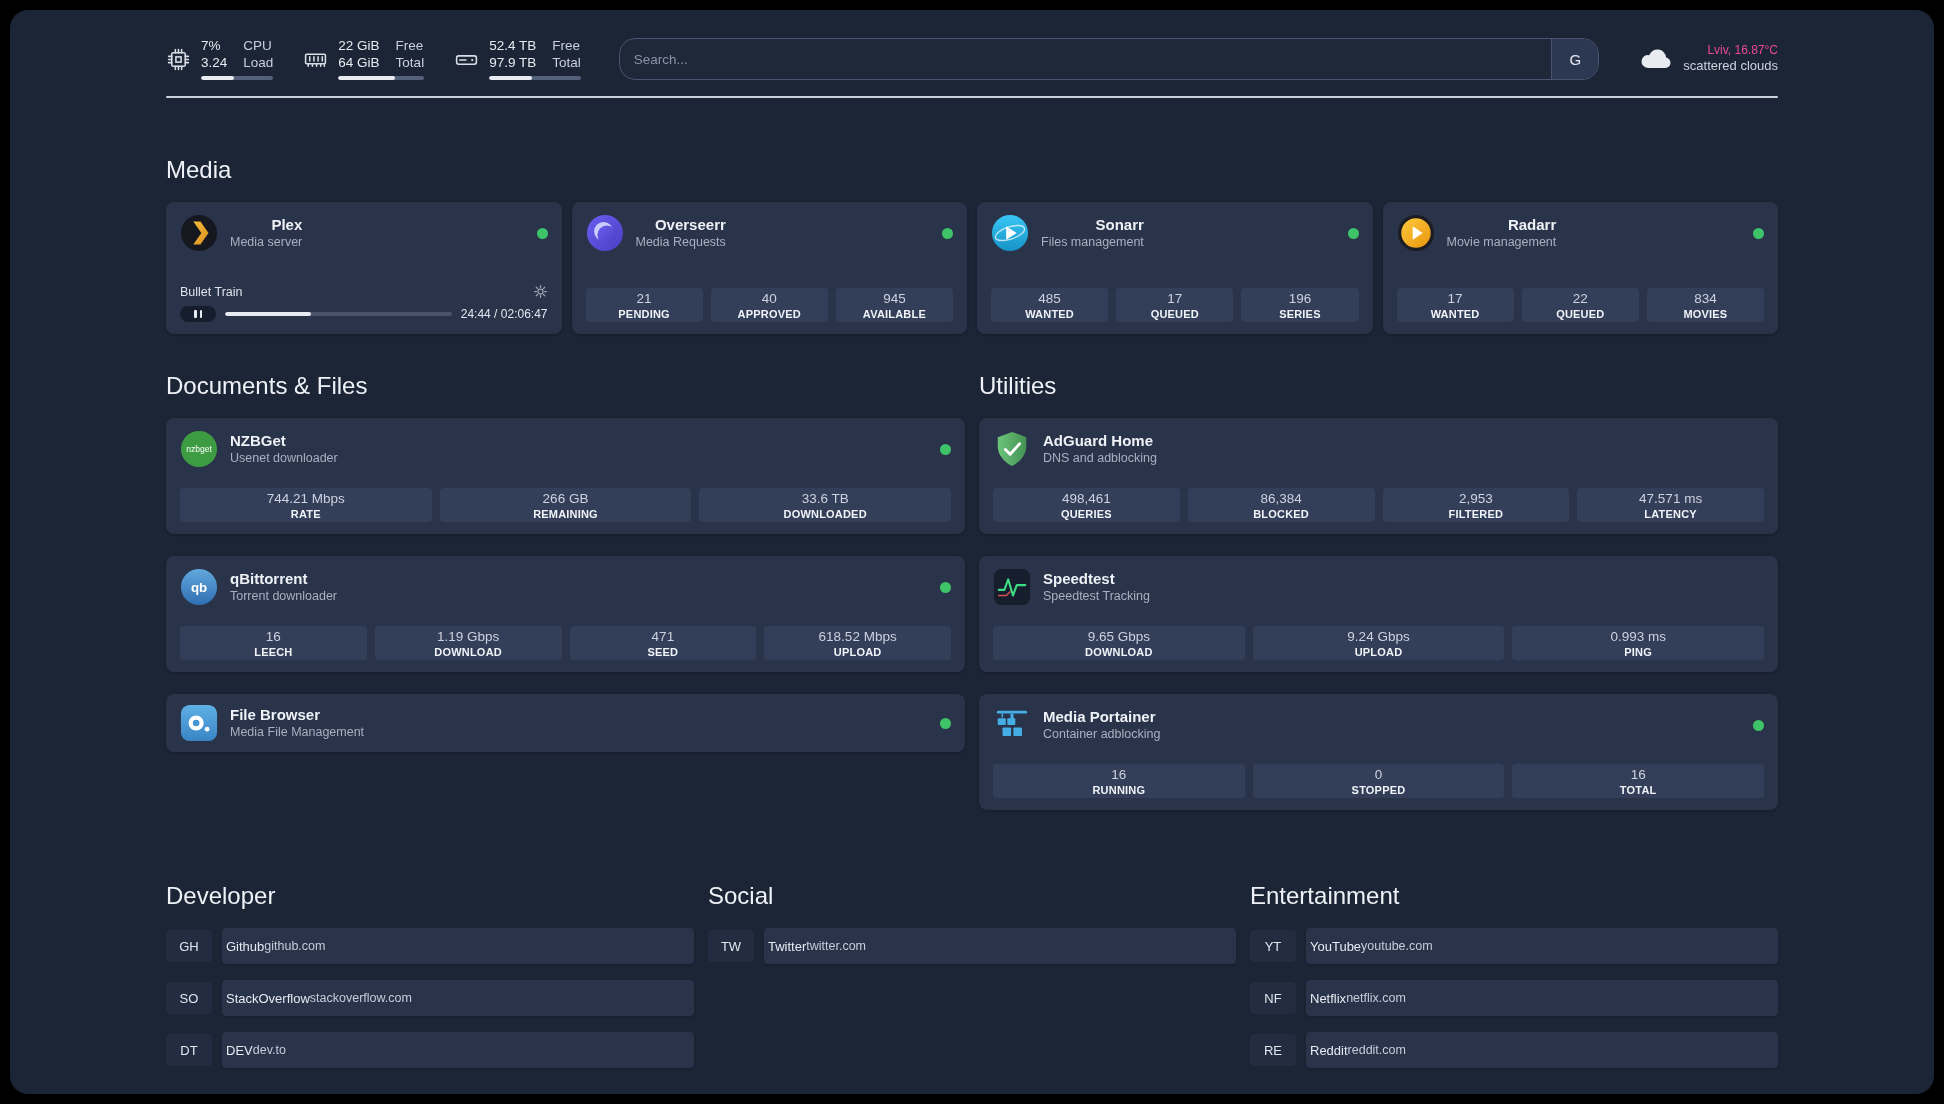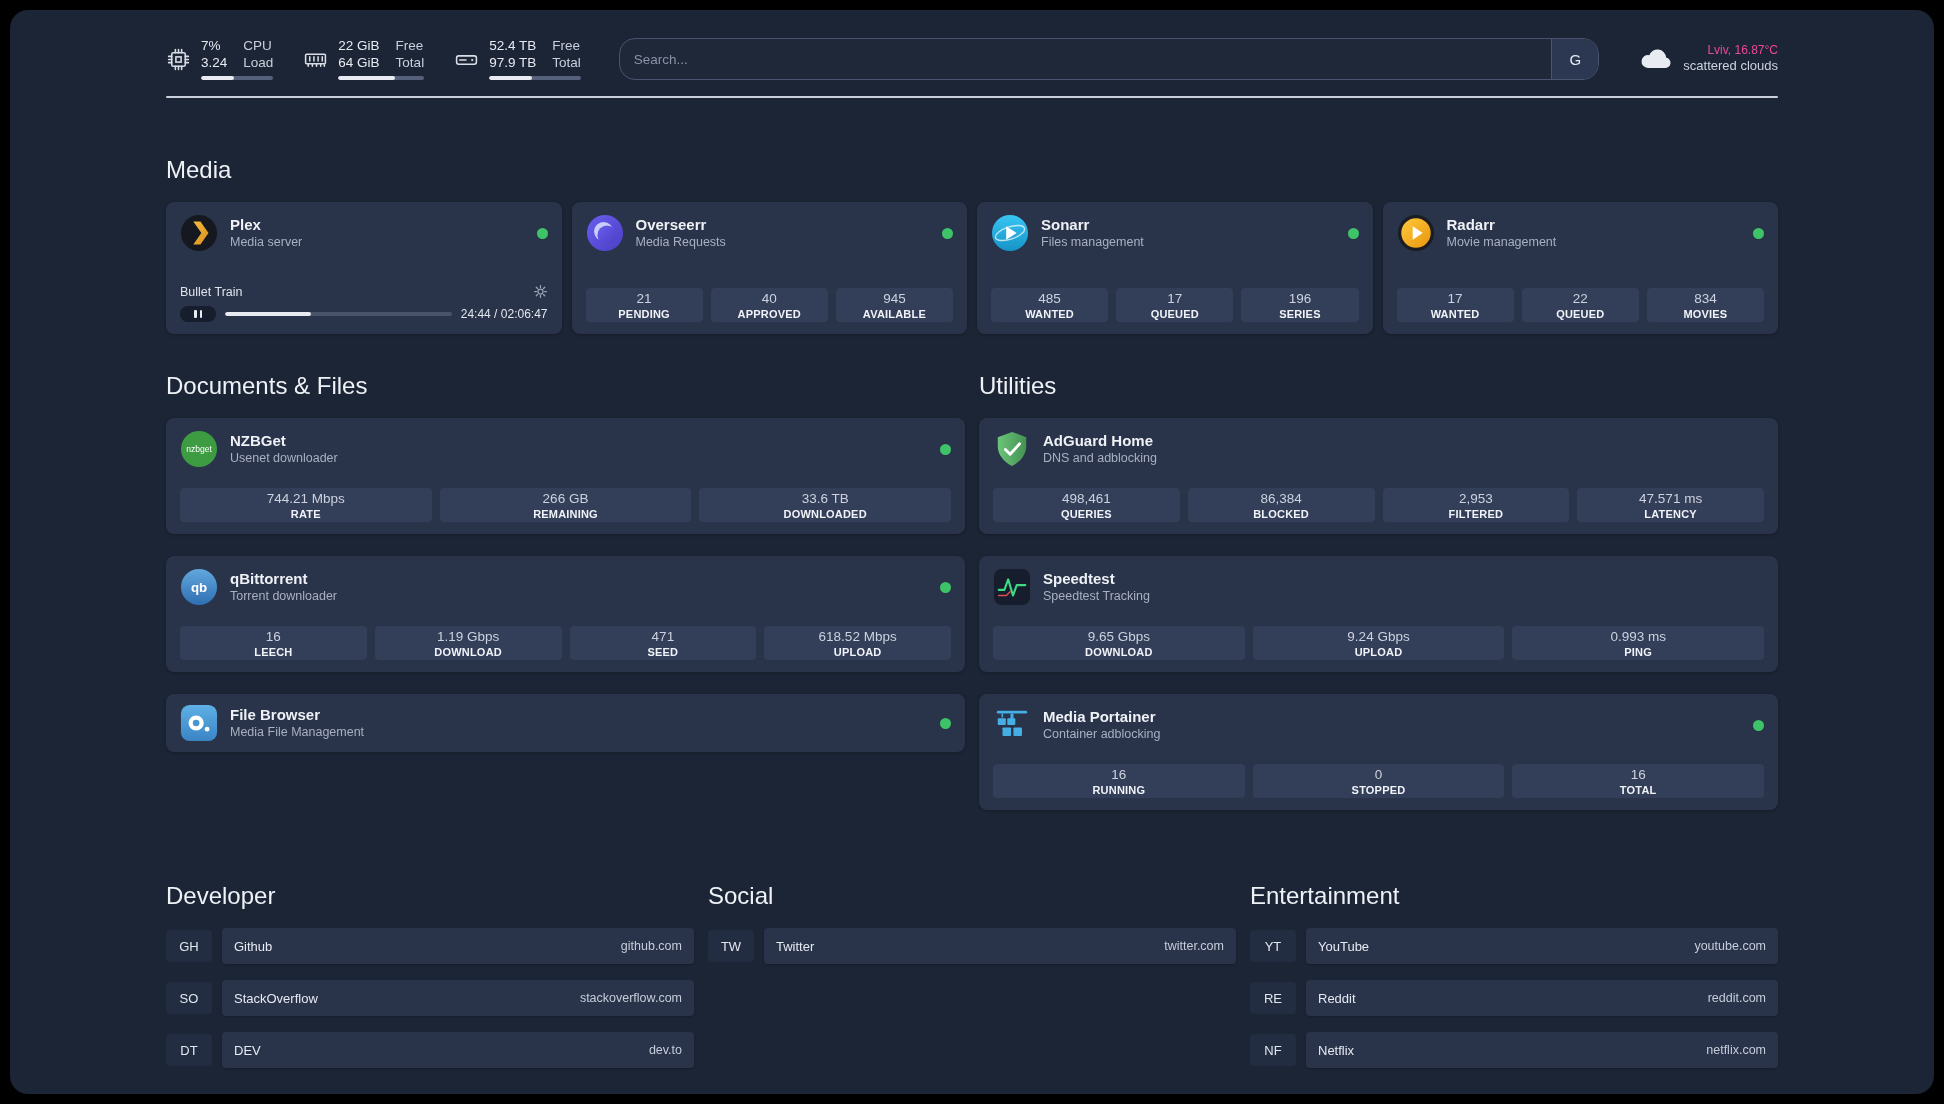--- a/index.html
+++ b/index.html
@@ -25,21 +25,21 @@
   .search-btn{width:46px;background:#2c3751;border-left:1px solid #4a5470;display:flex;align-items:center;justify-content:center;color:#e6e9f0;font-size:15px;cursor:pointer;}
   .weather{display:flex;align-items:center;gap:10px;}
   .weather-icon svg{width:36px;height:36px;display:block;}
   .weather-loc{font-size:12px;color:#ec4899;line-height:1.3;text-align:right;}
   .weather-cond{font-size:13px;color:#ccd2de;line-height:1.3;}
   .divider{margin-top:16px;height:2px;background:#c9cfdb;border-radius:1px;}
 
   
   .section-heading{margin:0 0 18px 0;font-size:24px;font-weight:500;color:#eef1f6;}
   .media-section{margin-top:58px;}
-  .media-grid{display:grid;grid-template-columns:repeat(4,1fr);gap:10px;}
+  .media-grid{display:grid;grid-template-columns:repeat(4,1fr);gap:10px;text-align:right;}
 
   .card{background:#293349;border-radius:8px;padding:12px 14px;box-sizing:border-box;box-shadow:0 1px 3px rgba(0,0,0,.25);cursor:pointer;display:flex;flex-direction:column;justify-content:space-between;}
   .media-card{height:132px;}
   .util-card{height:116px;}
   .slim-card{height:58px;padding:10px 14px;justify-content:center;}
   .card-header{display:flex;align-items:center;gap:12px;}
   .app-icon{width:38px;height:38px;flex:0 0 38px;}
   .app-icon svg{width:38px;height:38px;display:block;}
   .card-titles{display:flex;flex-direction:column;}
   .card-title{font-size:15px;font-weight:700;color:#eef1f6;line-height:1.25;}
@@ -65,21 +65,21 @@
 
   
   .two-col{display:grid;grid-template-columns:1fr 1fr;gap:0 14px;margin-top:38px;}
   .col-cards{display:flex;flex-direction:column;gap:22px;}
 
   
   .links-grid{display:grid;grid-template-columns:1fr 1fr 1fr;gap:0 14px;margin-top:72px;padding-bottom:46px;}
   .link-rows{display:flex;flex-direction:column;gap:16px;}
   .link-row{display:flex;align-items:center;gap:10px;}
   .abbr{width:46px;height:32px;background:#232d42;border-radius:4px;display:flex;align-items:center;justify-content:center;font-size:13px;color:#e2e6ee;flex:0 0 46px;}
-  .link-bar{flex:1;height:36px;background:#293349;border-radius:4px;display:flex;align-items:center;justify-content:space-between;padding:0 12px;cursor:pointer;box-shadow:0 1px 2px rgba(0,0,0,.2);}
+  .link-bar{flex:1;height:36px;background:#293349;border-radius:4px;display:flex;align-items:center;padding:0 4px;cursor:pointer;box-shadow:0 1px 2px rgba(0,0,0,.2);}
   .link-name{font-size:13px;color:#e6eaf2;}
   .link-url{font-size:12.5px;color:#c6cddb;}
 
   svg text{font-family:"Liberation Sans","DejaVu Sans",sans-serif;}
 </style>
 </head>
 <body>
 
 <div class="app">
 <div class="content">
@@ -615,32 +615,32 @@
       <h2 class="section-heading">Entertainment</h2>
       <div class="link-rows">
         <div class="link-row">
           <span class="abbr">YT</span>
           <div class="link-bar">
             <span class="link-name">YouTube</span>
             <span class="link-url">youtube.com</span>
           </div>
         </div>
         <div class="link-row">
+          <span class="abbr">NF</span>
+          <div class="link-bar">
+            <span class="link-name">Netflix</span>
+            <span class="link-url">netflix.com</span>
+          </div>
+        </div>
+        <div class="link-row">
           <span class="abbr">RE</span>
           <div class="link-bar">
             <span class="link-name">Reddit</span>
             <span class="link-url">reddit.com</span>
           </div>
         </div>
-        <div class="link-row">
-          <span class="abbr">NF</span>
-          <div class="link-bar">
-            <span class="link-name">Netflix</span>
-            <span class="link-url">netflix.com</span>
-          </div>
-        </div>
       </div>
     </div>
 
   </div>
 
 </div>
 </div>
 
 </body></html>

